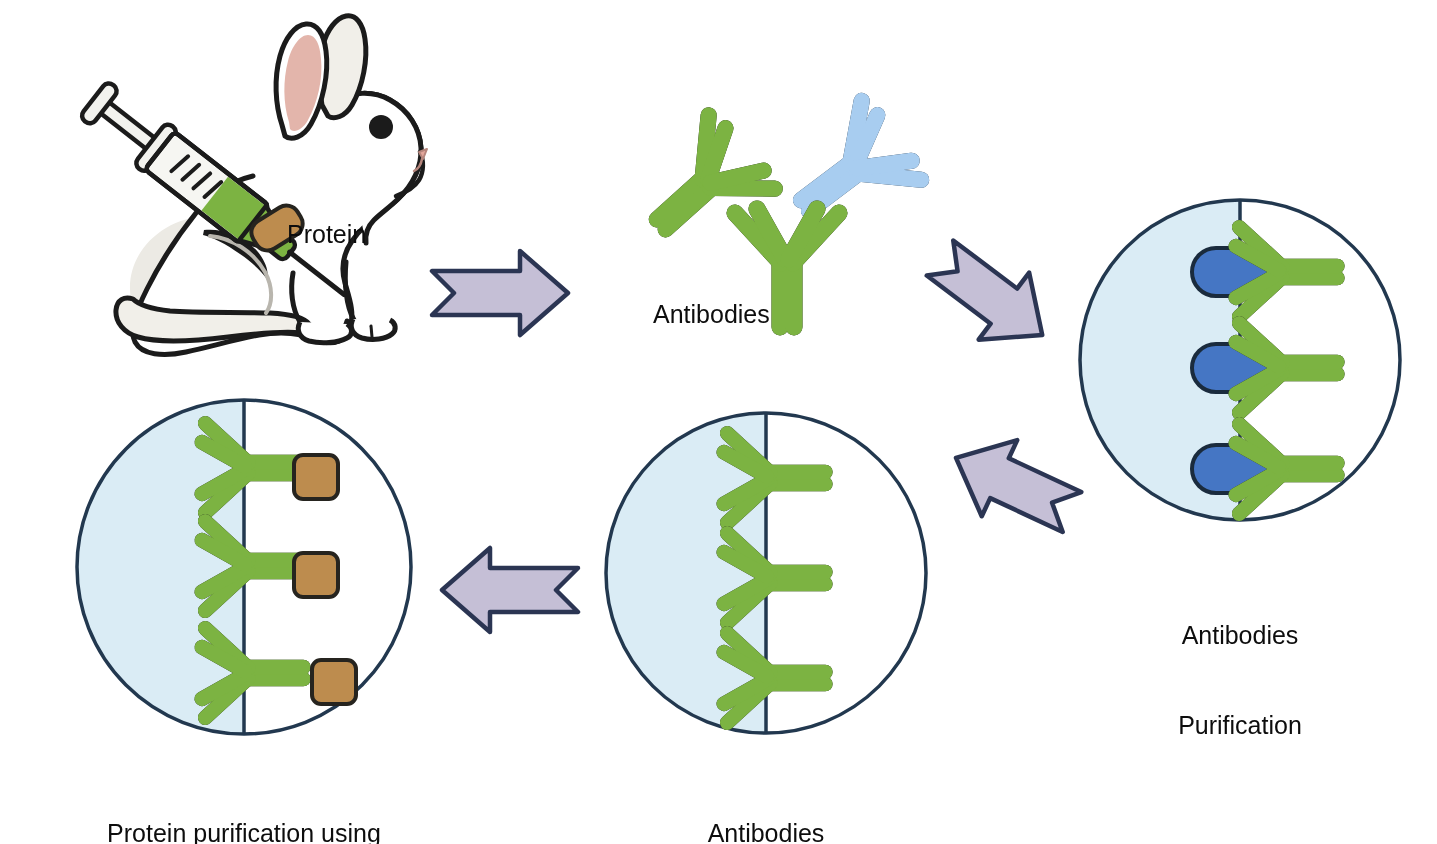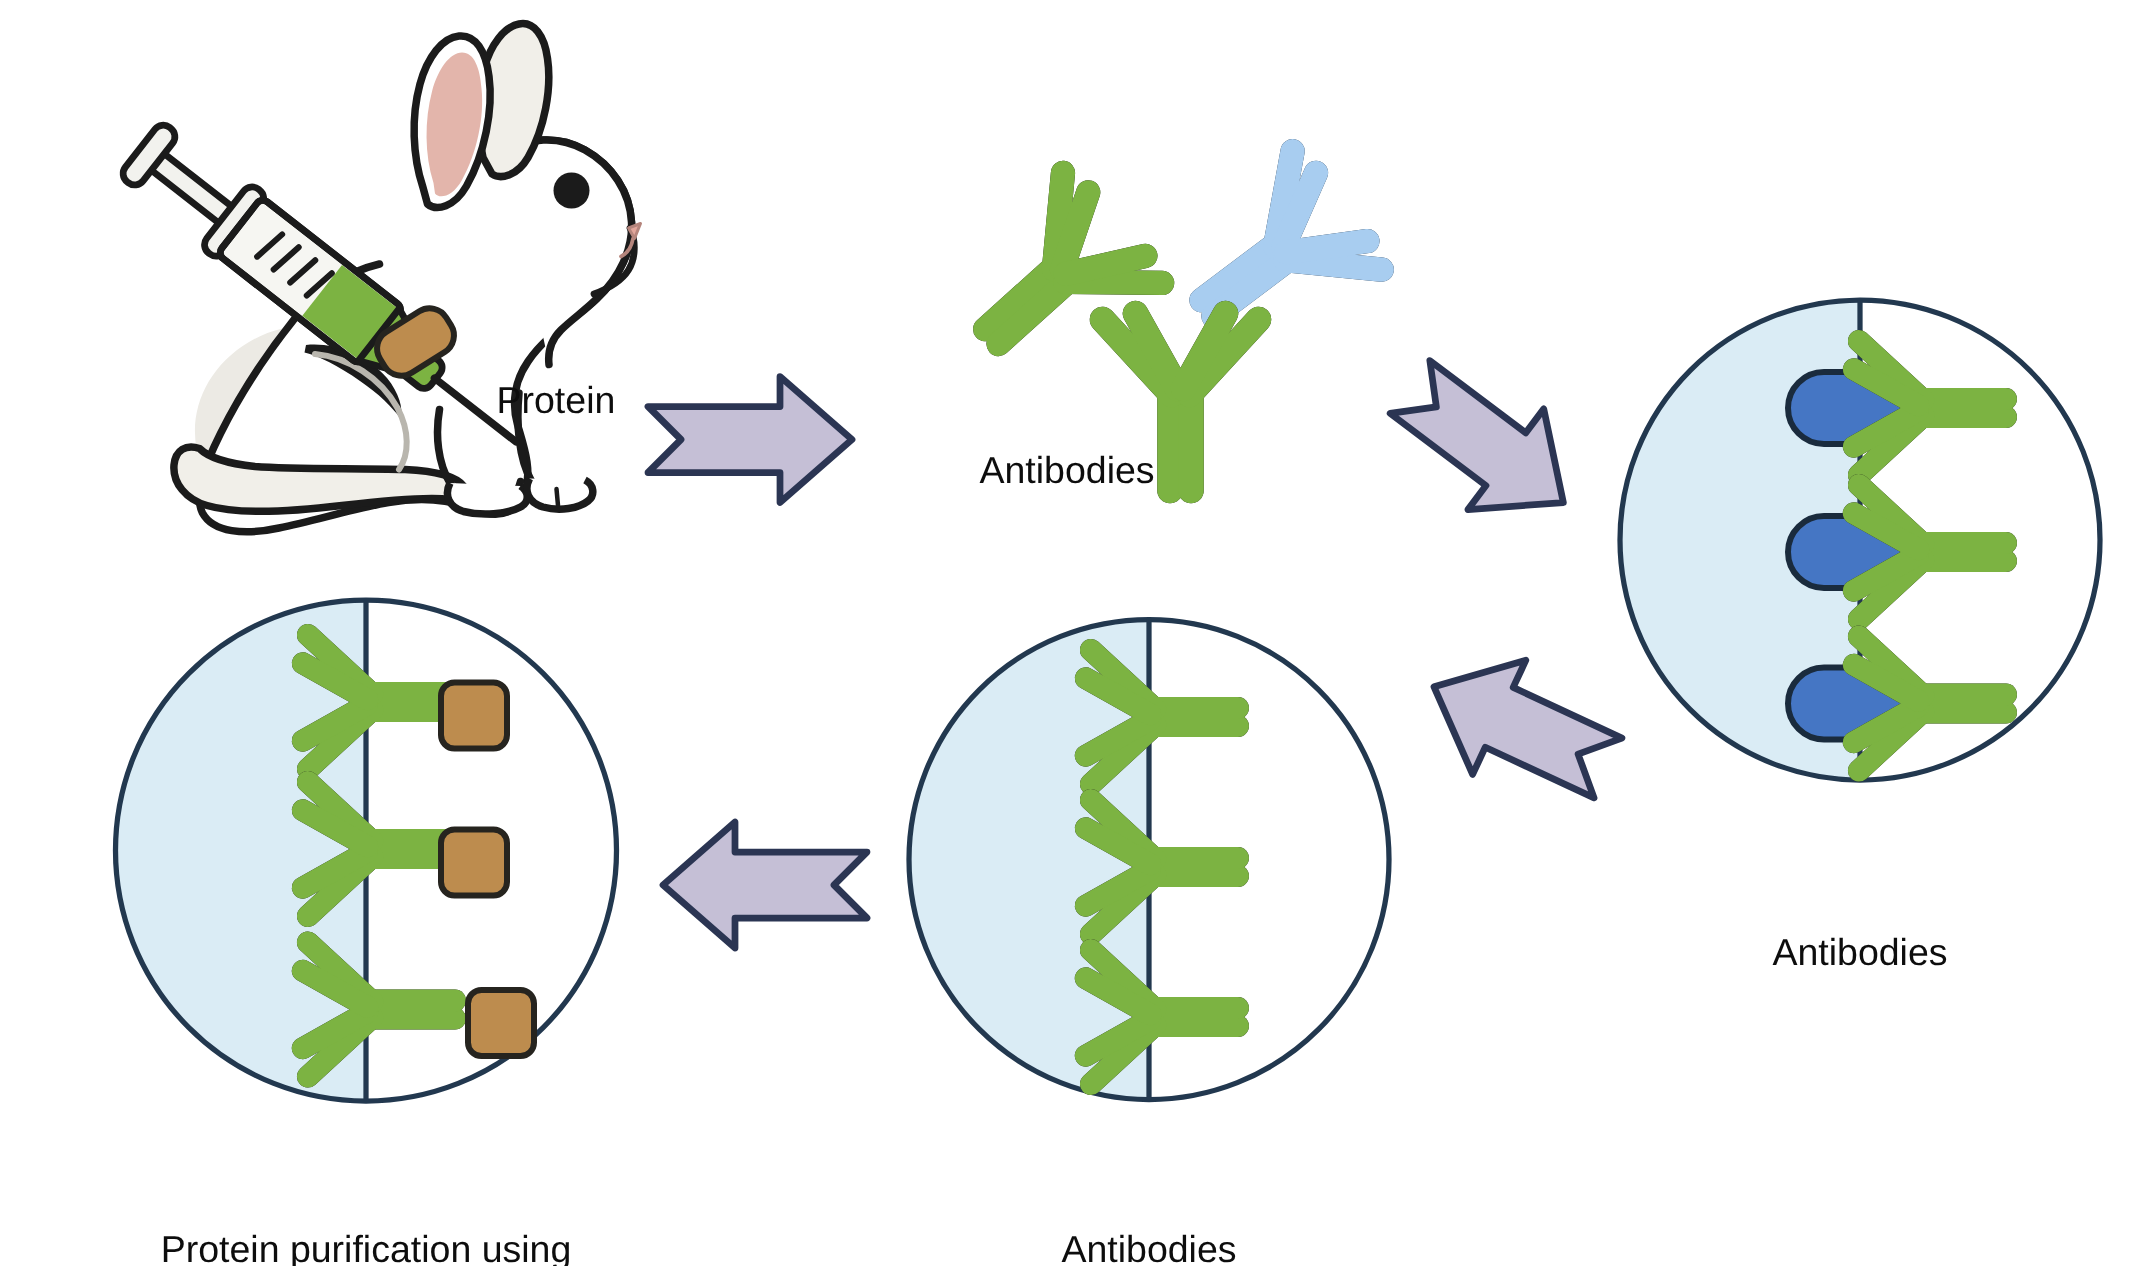--- a/index.html
+++ b/index.html
@@ -302,26 +302,27 @@
         <g transform="translate(250,673) rotate(-90) scale(0.86)">
           <use href="#ab-shape" stroke="#1a1a1a" stroke-width="26" stroke-linecap="round" fill="none"></use>
           <use href="#ab-shape" stroke="#7cb342" stroke-width="17" stroke-linecap="round" fill="none"></use>
         </g>
         <rect x="312" y="660" width="44" height="44" rx="9" fill="#bd8c4e" stroke="#26241f" stroke-width="4"></rect>
       </g>
     </g>
 
   </svg>
 
-  <div class="lbl left" style="left:287px; top:252px;margin-left:44px;">Protein</div>
+  <div class="lbl left" style="left:287px; top:219px;">Protein</div>
 
   <div class="lbl left" style="left:653px; top:299px;">Antibodies</div>
 
   <div class="lbl" style="left:1120px; top:560px; width:240px;">
     <div>Antibodies</div>
+    <div>Purification</div>
   </div>
 
   <div class="lbl" style="left:646px; top:758px; width:240px;">
     <div>Antibodies</div>
     
   </div>
 
   <div class="lbl" style="left:64px; top:758px; width:360px;">
     <div>Protein purification using</div>
     

